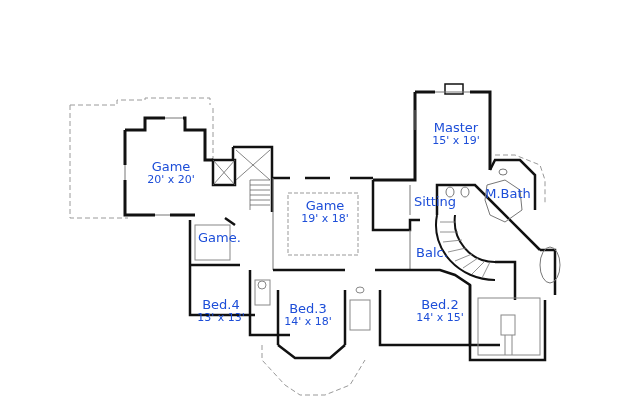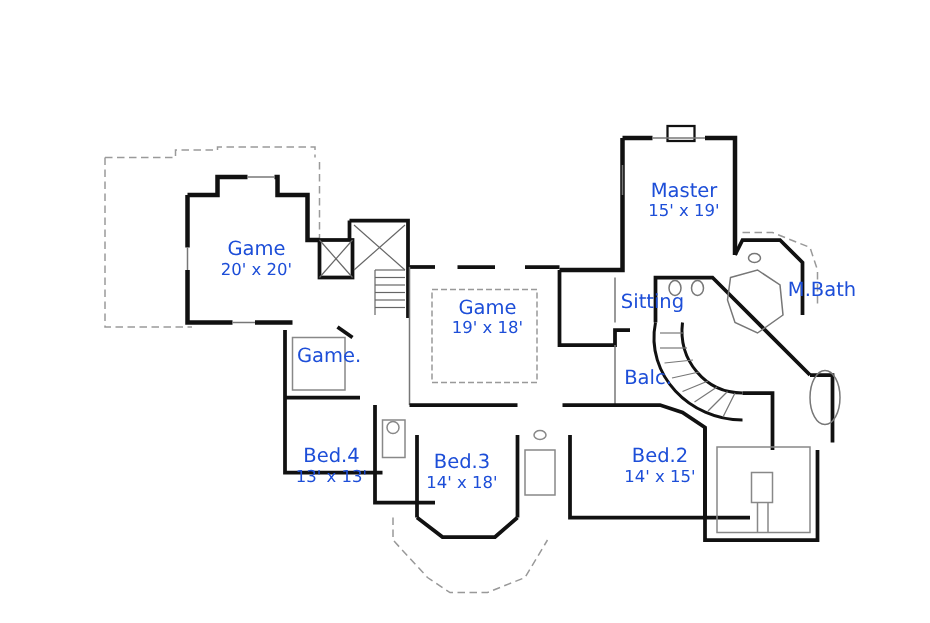--- a/index.html
+++ b/index.html
@@ -183,15 +183,15 @@
   <span class="name">Bed.3</span>
   <span class="dim">14' x 18'</span>
 </div>
 
 <div class="lbl" style="left:408px;top:298px;width:64px;">
   <span class="name">Bed.2</span>
   <span class="dim">14' x 15'</span>
 </div>
 
 <div class="lbl solo" style="left:373px;top:195px;width:44px;margin-left:40px;">Sitting</div>
-<div class="lbl solo" style="left:483px;top:187px;width:50px;margin-left:40px;">M.Bath</div>
+<div class="lbl solo" style="left:483px;top:187px;width:50px;">M.Bath</div>
 <div class="lbl solo" style="left:198px;top:231px;width:30px;">Game.</div>
 <div class="lbl solo" style="left:414px;top:246px;width:36px;">Balc.</div>
 
 </body></html>

